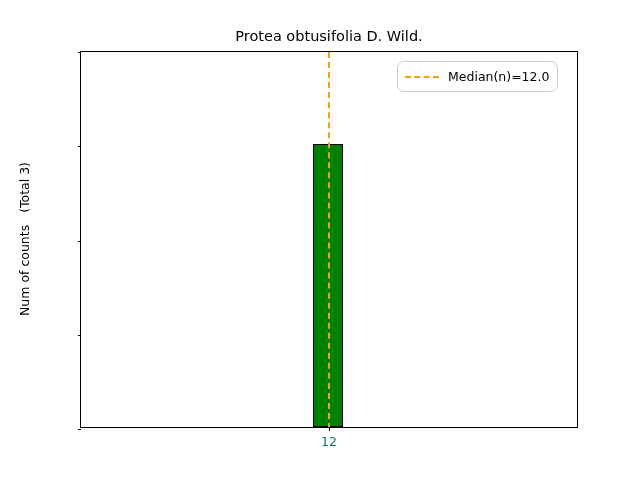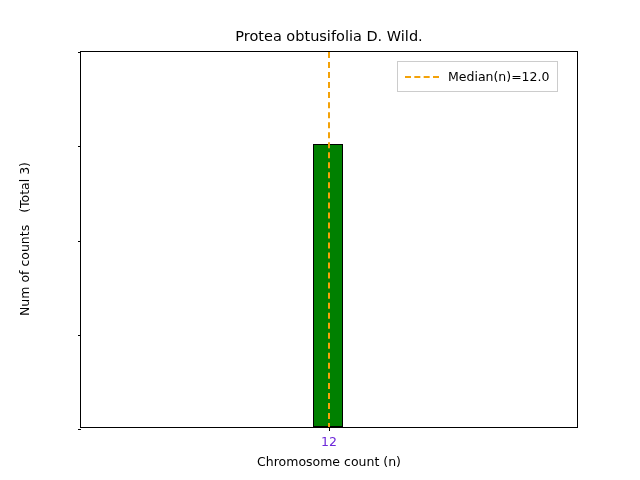--- a/index.html
+++ b/index.html
@@ -85,21 +85,21 @@
     top: 100%;
     height: 3.5px;
     width: 0;
     border-left: 1.1px solid #000000;
   }
   .xticklabel {
     position: absolute;
     font-size: 12.5px;
     line-height: 12.5px;
     white-space: nowrap;
-    color: #6d28d9;
+    color: #0f766e;
     text-align: center;
     transform: translateX(-50%);
   }
 
   
   .xlabel {
     position: absolute;
     left: 80px;
     top: 455px;
     width: 498px;
@@ -122,21 +122,21 @@
     transform: rotate(-90deg);
     transform-origin: center center;
   }
 
   
   .legend {
     position: absolute;
     left: 316px;
     top: 9px;
     border: 1px solid #cccccc;
-    border-radius: 0;
+    border-radius: 7px;
     background: #ffffff;
     padding: 6px 8px 6px 7px;
     box-sizing: border-box;
   }
   .legend-row {
     display: flex;
     align-items: center;
   }
   .legend-marker {
     width: 34px;
@@ -192,17 +192,16 @@
       <div class="legend-row">
         <span class="legend-marker"></span>
         <span class="legend-text-stack">
           <span class="legend-line1">Median(n)=12.0</span>
         </span>
       </div>
     </div>
 
   </div>
 
-  <div class="xlabel">Chromosome count (n)</div>
 
   <div class="ylabel">Num of counts   (Total 3)</div>
 
 </div>
 
 </body></html>

